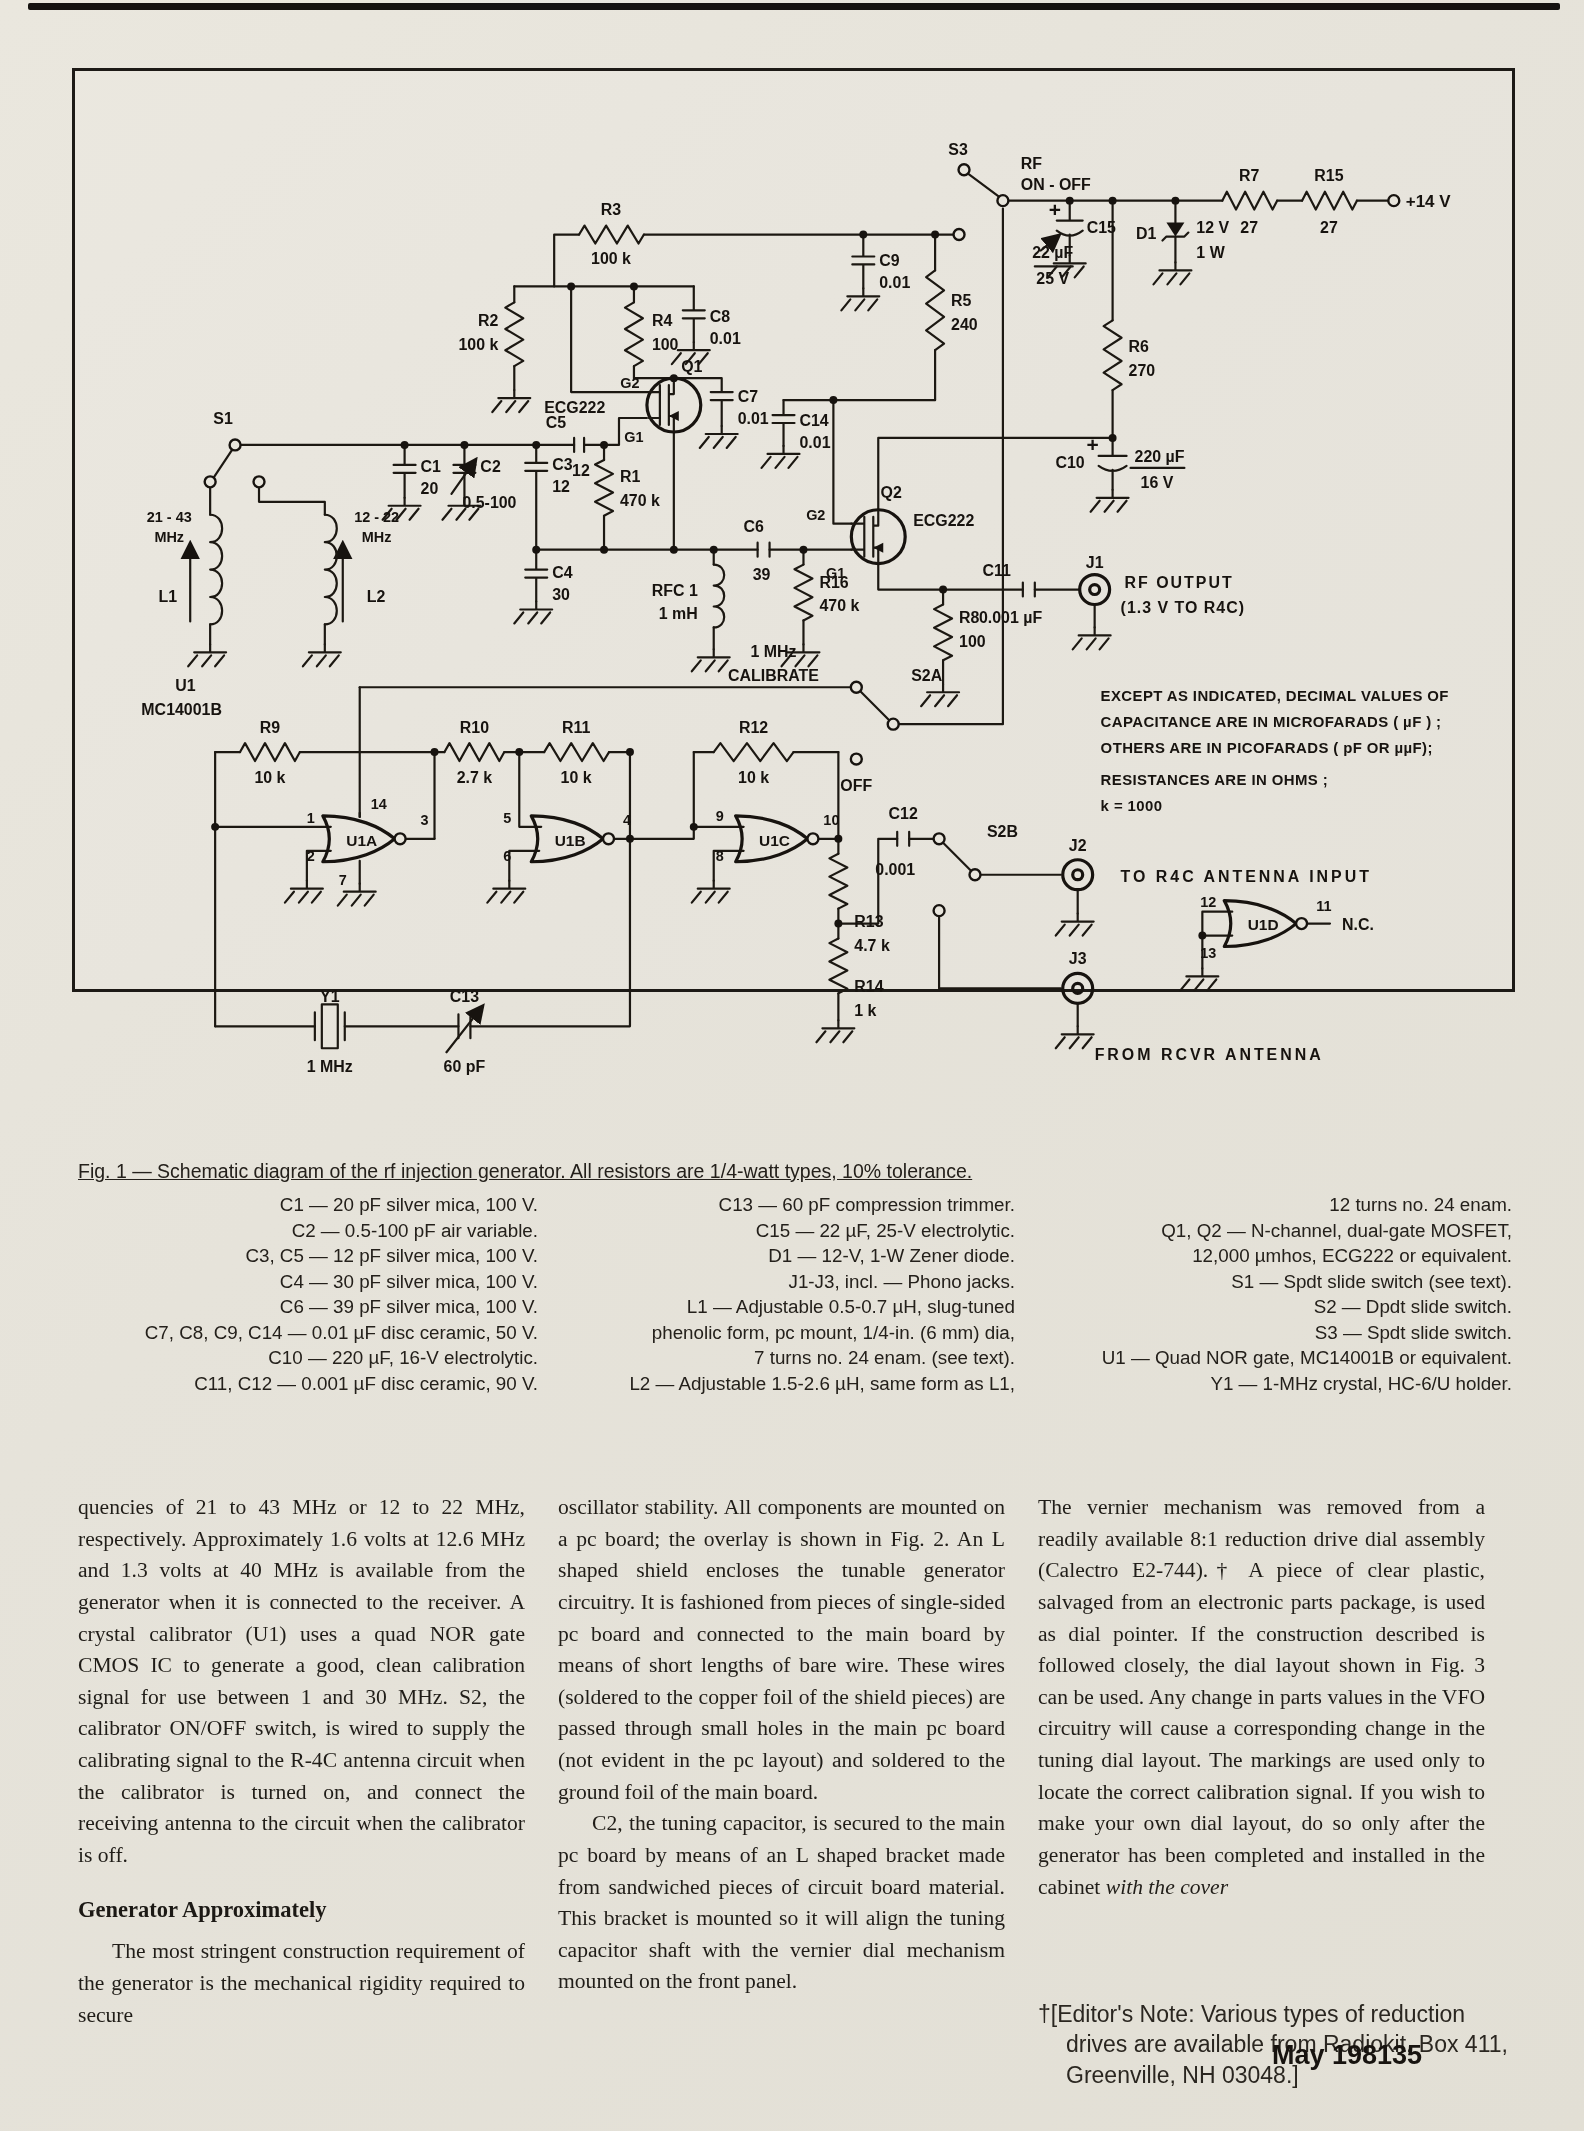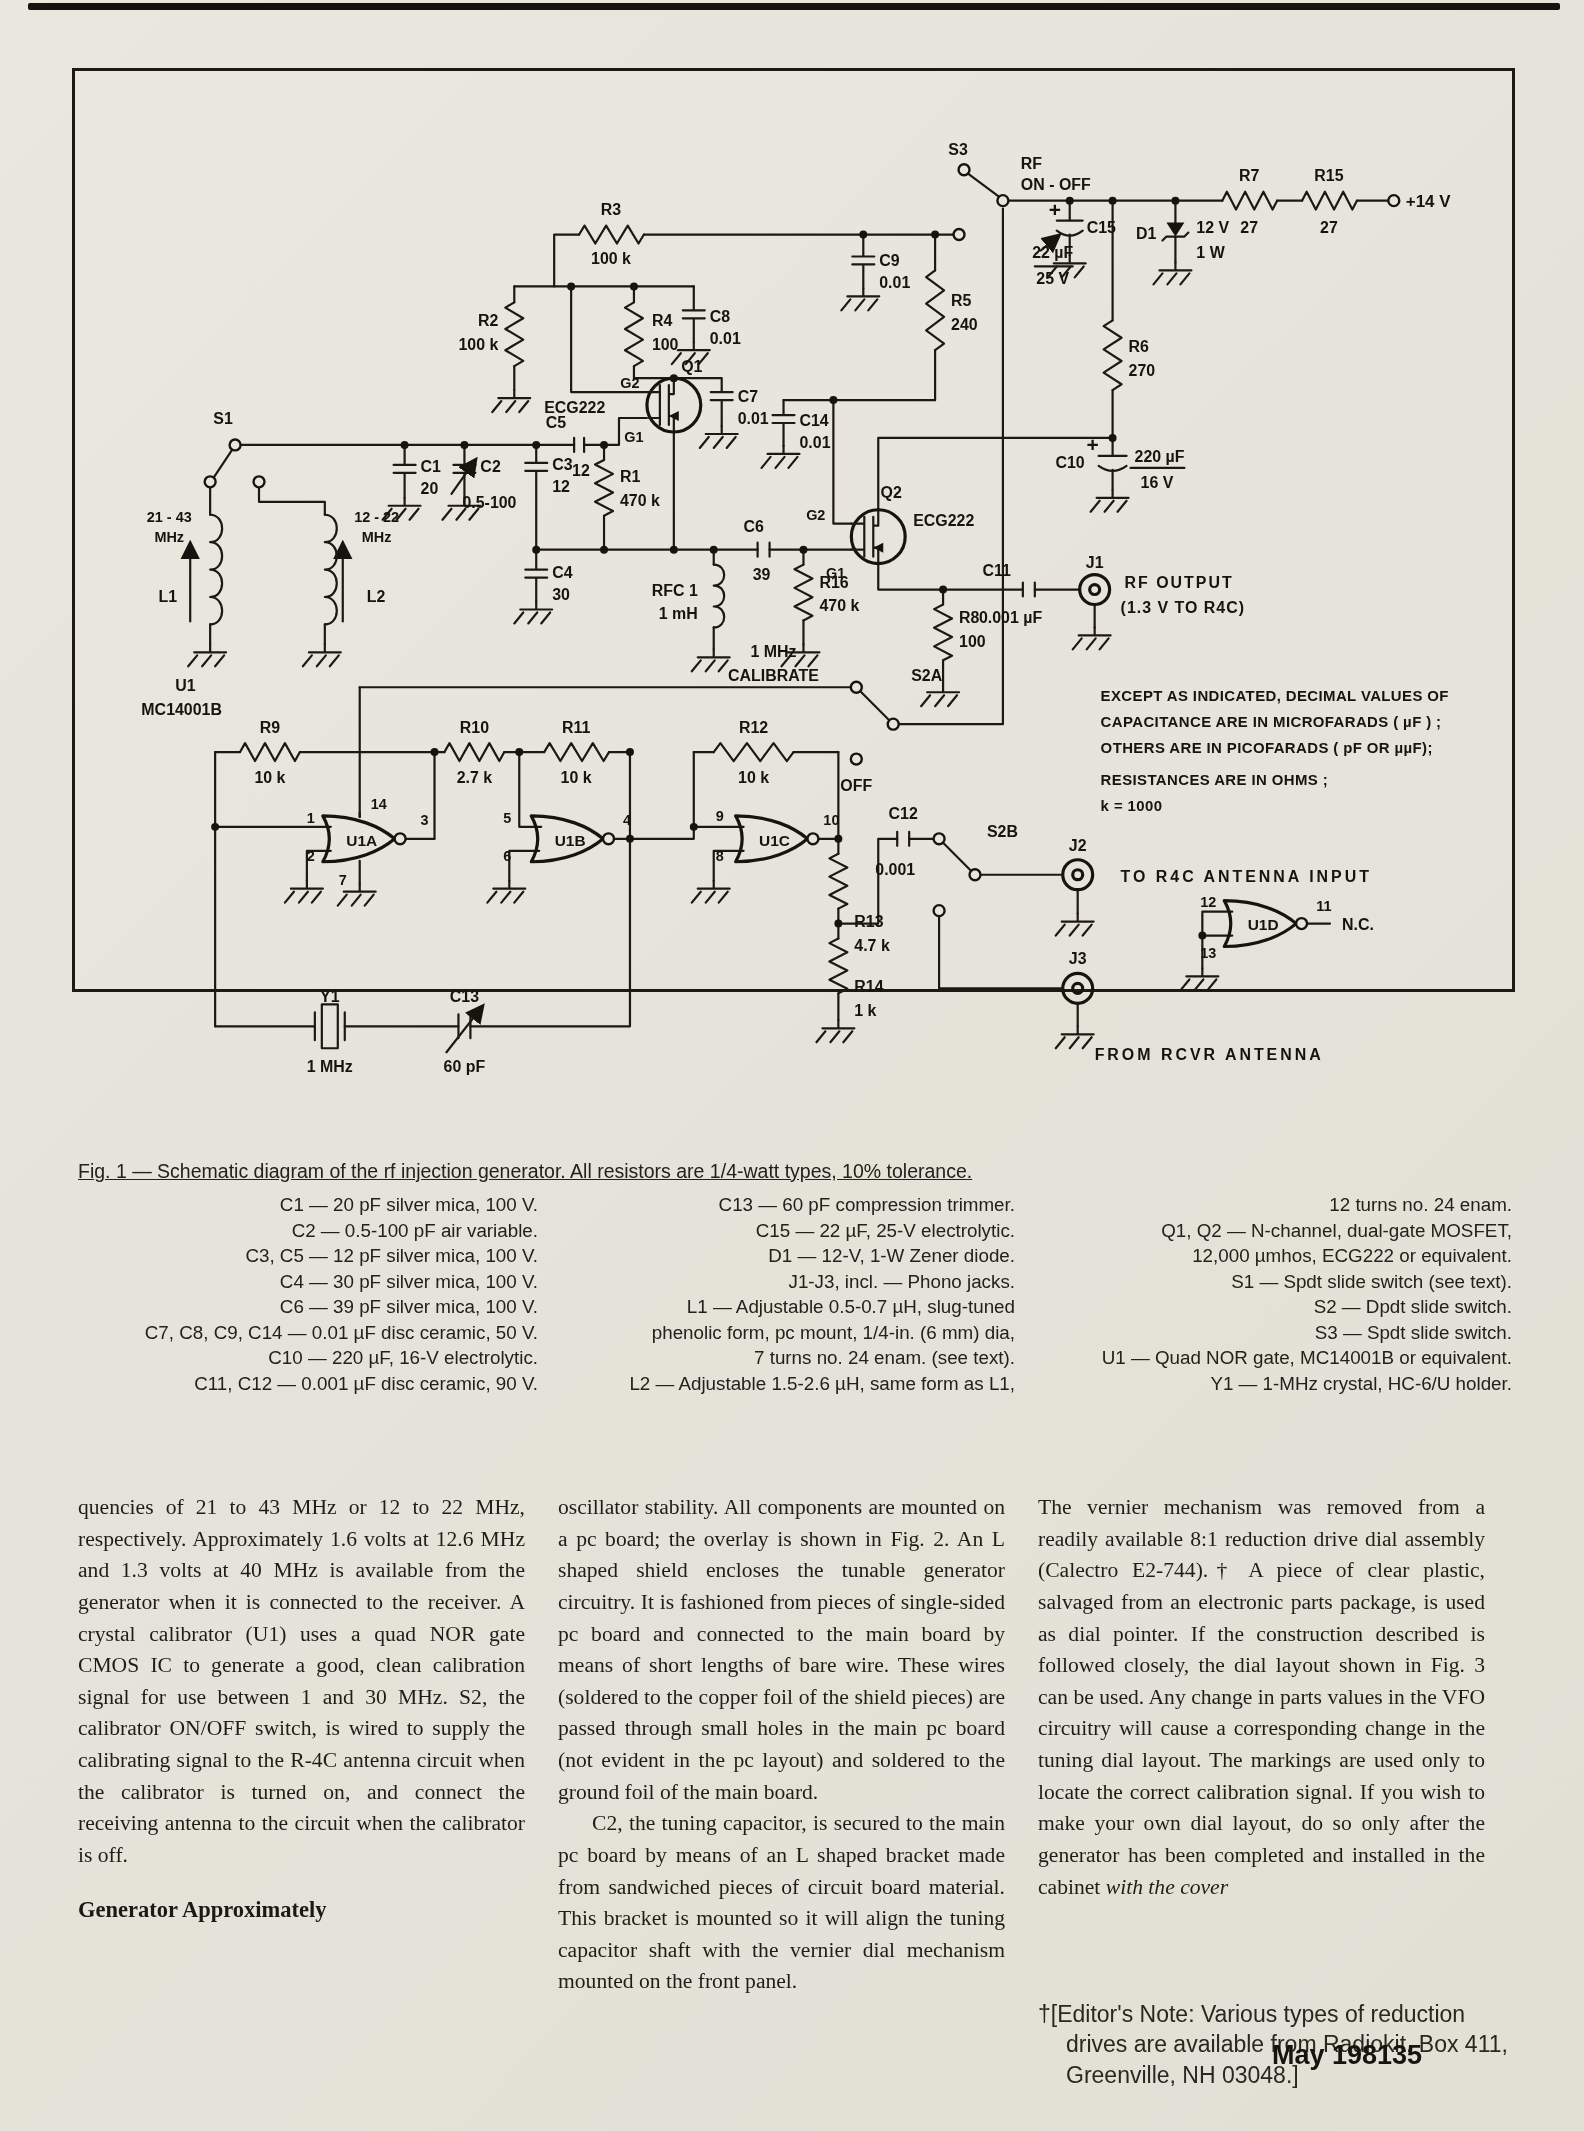--- a/index.html
+++ b/index.html
@@ -451,20 +451,21 @@
       <div class="pl-line">S1 — Spdt slide switch (see text).</div>
       <div class="pl-line">S2 — Dpdt slide switch.</div>
       <div class="pl-line">S3 — Spdt slide switch.</div>
       <div class="pl-line">U1 — Quad NOR gate, MC14001B or equivalent.</div>
       <div class="pl-line">Y1 — 1-MHz crystal, HC-6/U holder.</div>
     </div>
 
   <div class="bodycol" style="left:78px;">
     <p>quencies of 21 to 43 MHz or 12 to 22 MHz, respectively. Approximately 1.6 volts at 12.6 MHz and 1.3 volts at 40 MHz is available from the generator when it is connected to the receiver. A crystal calibrator (U1) uses a quad NOR gate CMOS IC to generate a good, clean calibration signal for use between 1 and 30 MHz. S2, the calibrator ON/OFF switch, is wired to supply the calibrating signal to the R-4C antenna circuit when the calibrator is turned on, and connect the receiving antenna to the circuit when the calibrator is off.</p>
     <h3 class="gh">Generator Approximately</h3>
+    <p style="text-indent:34px;">The most stringent construction requirement of the generator is the mechanical rigidity required to secure</p>
   </div>
 
   <div class="bodycol" style="left:558px;">
     <p>oscillator stability. All components are mounted on a pc board; the overlay is shown in Fig. 2. An L shaped shield encloses the tunable generator circuitry. It is fashioned from pieces of single-sided pc board and connected to the main board by means of short lengths of bare wire. These wires (soldered to the copper foil of the shield pieces) are passed through small holes in the main pc board (not evident in the pc layout) and soldered to the ground foil of the main board.</p>
     <p>C2, the tuning capacitor, is secured to the main pc board by means of an L shaped bracket made from sandwiched pieces of circuit board material. This bracket is mounted so it will align the tuning capacitor shaft with the vernier dial mechanism mounted on the front panel.</p>
   </div>
 
   <div class="bodycol" style="left:1038px;">
     <p><span>The vernier mechanism was removed from a readily available 8:1 reduction drive dial assembly (Calectro E2-744).† A piece of clear plastic, salvaged from an electronic parts package, is used as dial pointer. If the construction described is followed closely, the dial layout shown in Fig. 3 can be used. Any change in parts values in the VFO circuitry will cause a corresponding change in the tuning dial layout. The markings are used only to locate the correct calibration signal. If you wish to make your own dial layout, do so only after the generator has been completed and installed in the cabinet </span><i>with the cover</i></p>
   </div>

